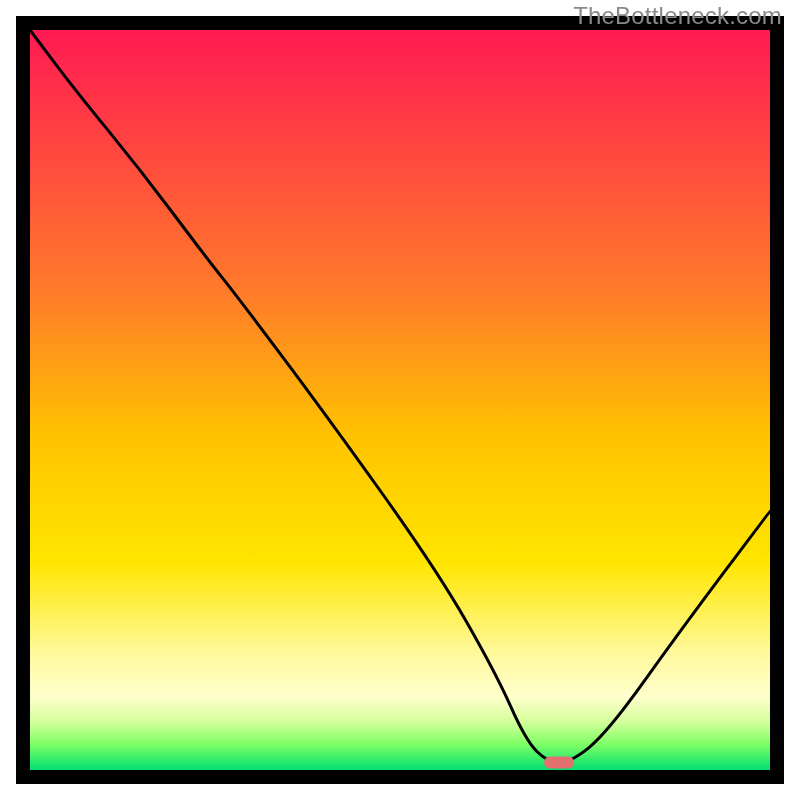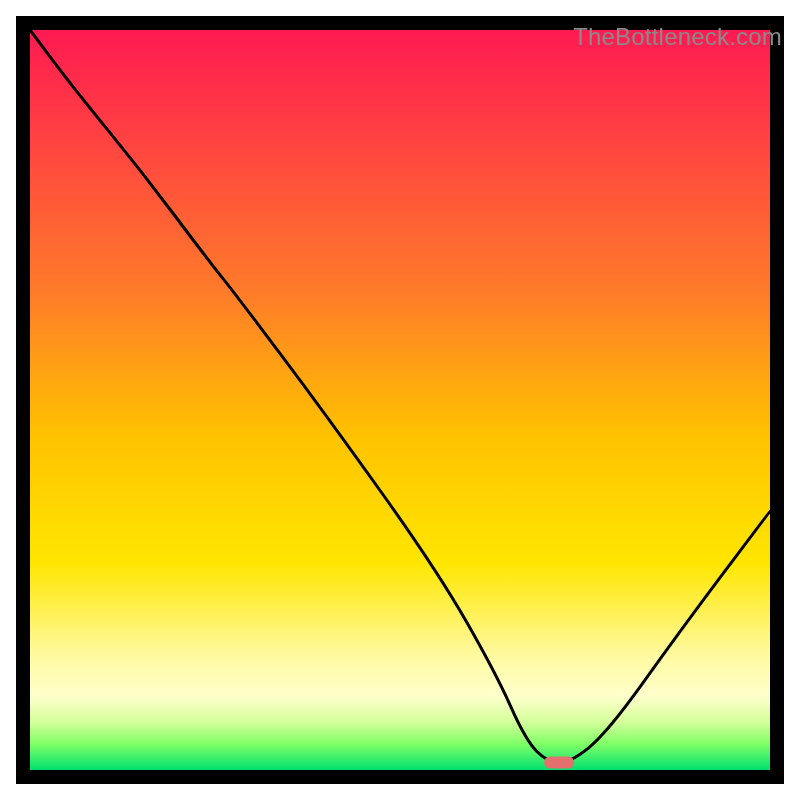--- a/index.html
+++ b/index.html
@@ -16,21 +16,20 @@
   }
   .watermark {
     position: absolute;
     top: 2px;
     right: 18px;
     font-family: Arial, Helvetica, sans-serif;
     font-size: 24px;
     color: #8a8a8a;
     font-weight: 500;
     letter-spacing: 0.2px;
-    margin-top: 21px;
   }
   svg {
     display: block;
   }
 </style>
 </head>
 <body>
 
 <div class="container">
   <div class="watermark">TheBottleneck.com</div>

